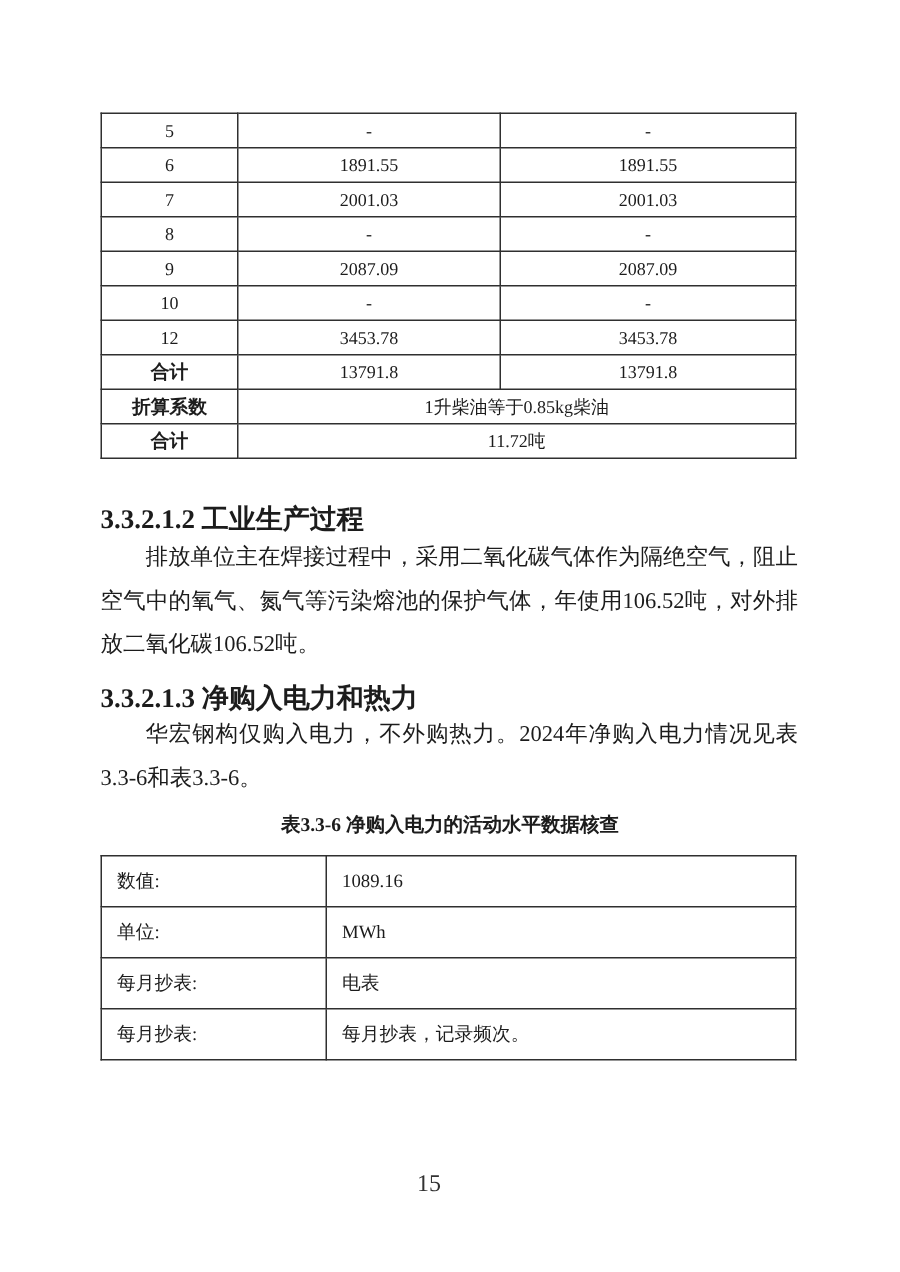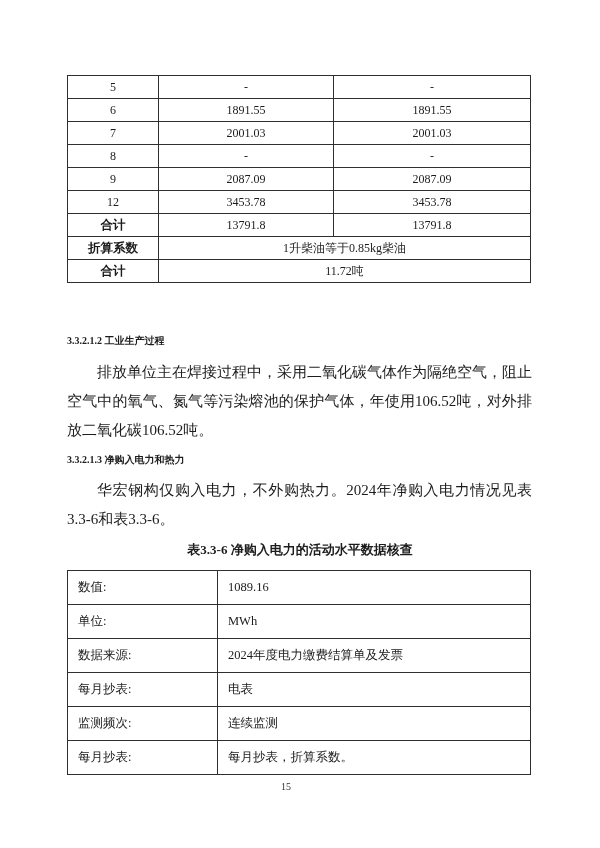--- a/index.html
+++ b/index.html
@@ -25,39 +25,39 @@
   
   #fuel-table { left: 67px; top: 75px; width: 463px; }
   #fuel-table td { height: 22px; text-align: center; font-size: 12px; padding: 0 3px; }
   #fuel-table col.c1 { width: 91px; }
   #fuel-table col.c2 { width: 175px; }
   #fuel-table col.c3 { width: 197px; }
   #fuel-table td.bold-lbl { font-weight: bold; font-size: 12.5px; }
   
   .heading {
     position: absolute; left: 67px; width: 466px;
-    font-weight: bold; font-size: 10px;
+    font-weight: bold; font-size: 18px;
   }
   .para {
     position: absolute; left: 67px; width: 465px;
     font-size: 15px; line-height: 29px;
     text-align: justify; text-indent: 2em;
   }
   .caption {
     position: absolute; left: 0; width: 600px;
     text-align: center; font-weight: bold; font-size: 13px;
   }
   
   #activity-table { left: 67px; top: 570px; width: 463px; }
   #activity-table td { height: 33px; text-align: left; font-size: 12.5px; padding: 0 0 0 10px; }
   #activity-table col.c1 { width: 150px; }
   #activity-table col.c2 { width: 313px; }
   .pagenum {
     position: absolute; left: 0; top: 781px; width: 572px;
-    text-align: center; font-size: 10px; color: #333;
+    text-align: center; font-size: 16px; color: #333;
   }
 </style>
 </head>
 <body>
 
 <table id="fuel-table" class="doc-table">
   <colgroup>
       <col class="c1">
       <col class="c2">
       <col class="c3">
@@ -80,20 +80,25 @@
     </tr>
     <tr>
       <td>8</td>
       <td>-</td>
       <td>-</td>
     </tr>
     <tr>
       <td>9</td>
       <td>2087.09</td>
       <td>2087.09</td>
+    </tr>
+    <tr>
+      <td>10</td>
+      <td>-</td>
+      <td>-</td>
     </tr>
     <tr>
       <td>12</td>
       <td>3453.78</td>
       <td>3453.78</td>
     </tr>
     <tr>
       <td class="bold-lbl">合计</td>
       <td>13791.8</td>
       <td>13791.8</td>
@@ -125,31 +130,23 @@
   <tbody>
     <tr>
       <td>数值:</td>
       <td>1089.16</td>
     </tr>
     <tr>
       <td>单位:</td>
       <td>MWh</td>
     </tr>
     <tr>
-      <td>数据来源:</td>
-      <td>2024年度电力缴费结算单及发票</td>
-    </tr>
-    <tr>
       <td>每月抄表:</td>
       <td>电表</td>
     </tr>
     <tr>
-      <td>监测频次:</td>
-      <td>连续监测</td>
-    </tr>
-    <tr>
       <td>每月抄表:</td>
-      <td>每月抄表，折算系数。</td>
+      <td>每月抄表，记录频次。</td>
     </tr>
   </tbody>
 </table>
 
 <div class="pagenum">15</div>
 
 </body></html>

